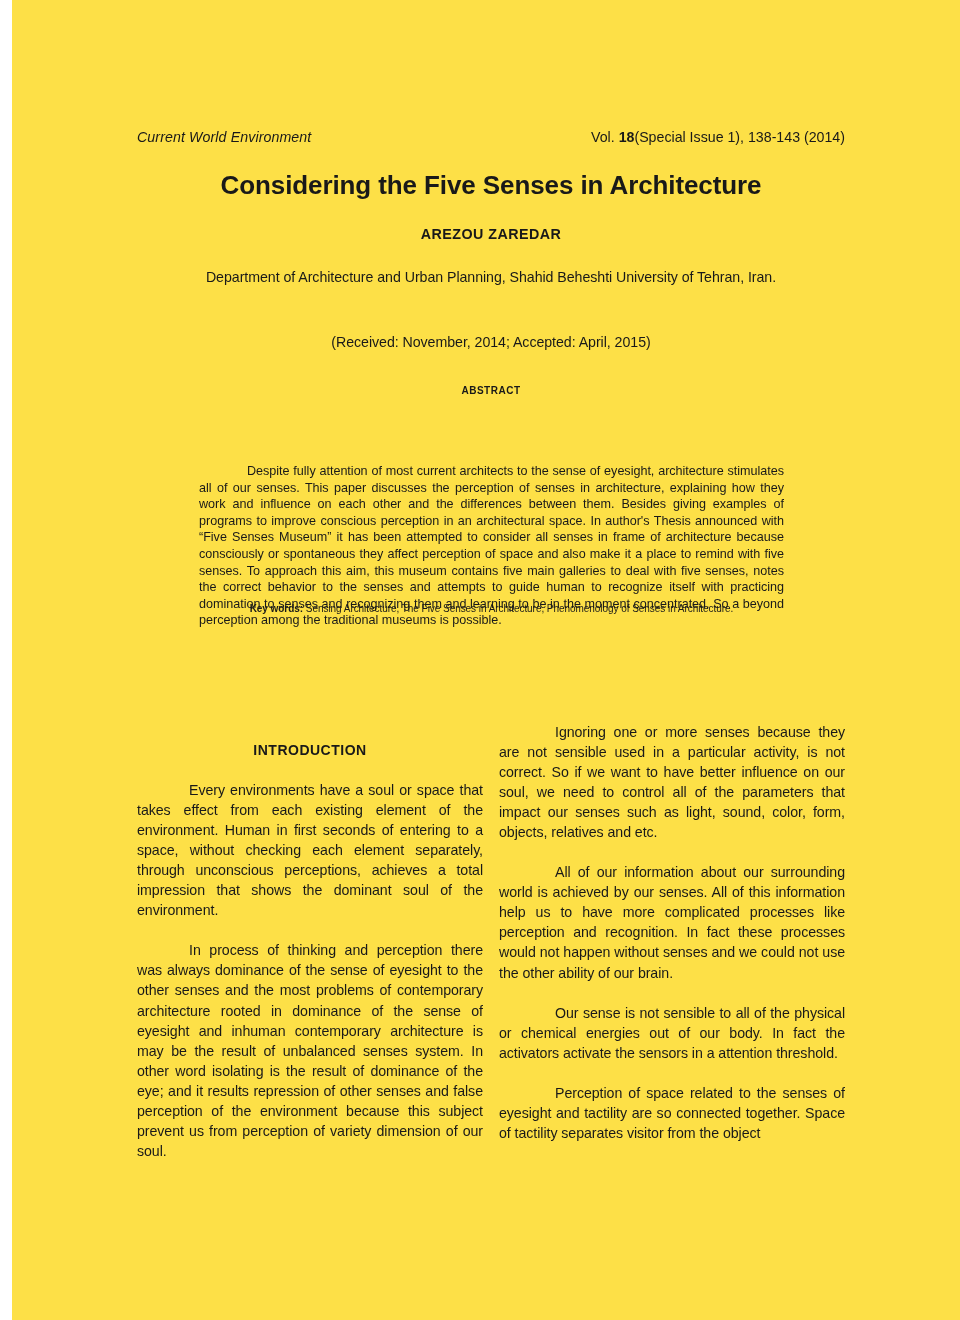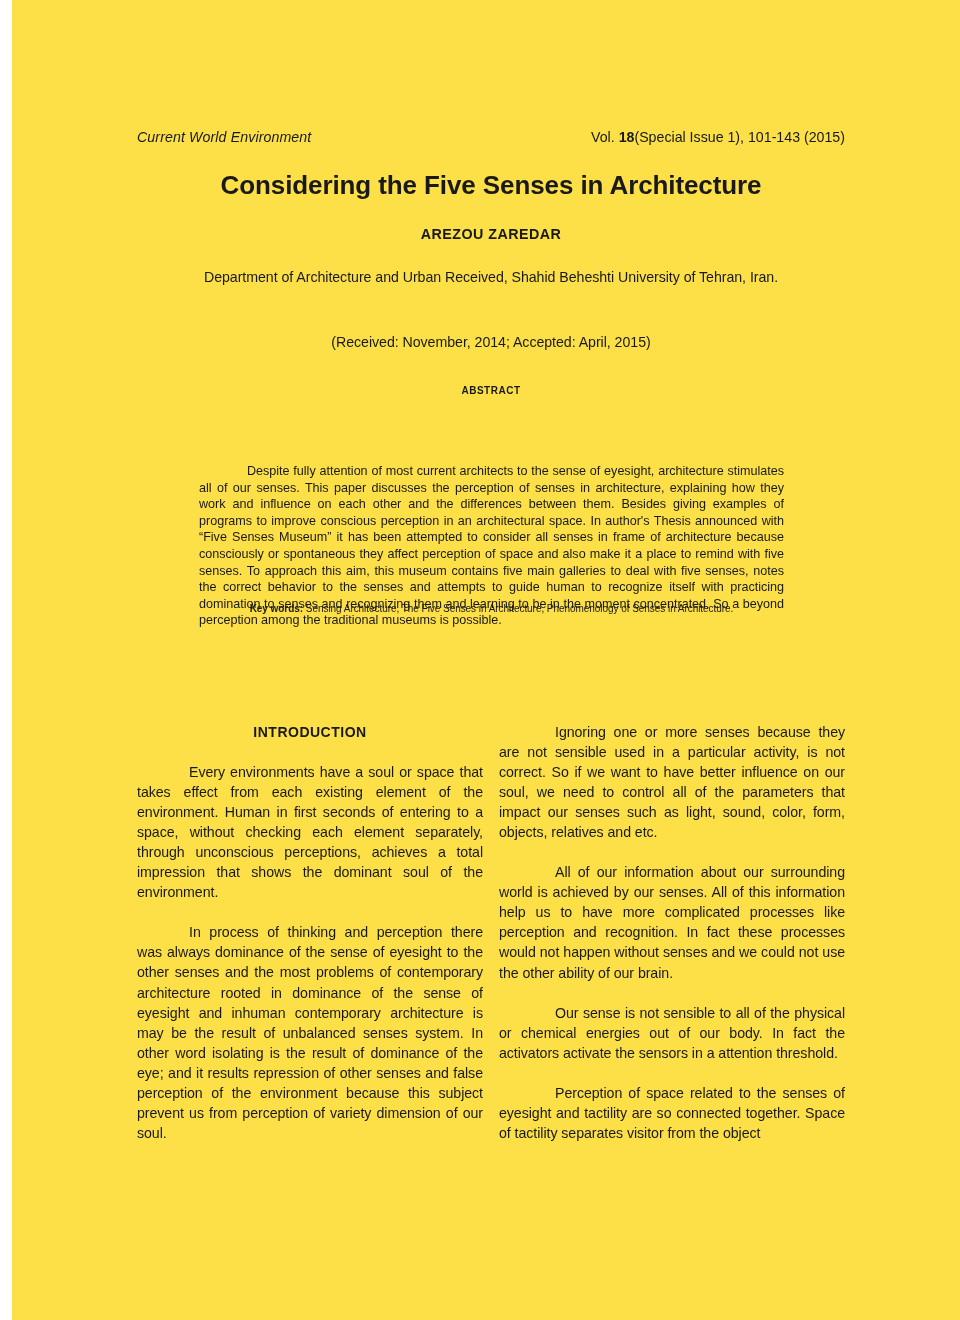--- a/index.html
+++ b/index.html
@@ -130,21 +130,21 @@
   
   .col {
     position: absolute;
     top: 722px;
     width: 346px;
     font-size: 14.2px;
     line-height: 20.05px;
     text-align: justify;
     letter-spacing: -0.06px;
   }
-  .col-left  { left: 125px; }
+  .col-left  { left: 125px; margin-top: 18px; }
   .col-right { left: 487px; }
 
   .section-heading {
     text-align: center;
     font-weight: bold;
     font-size: 14px;
     letter-spacing: 0.5px;
     margin: 0 0 20px 0;
   }
   .para {
@@ -155,27 +155,27 @@
   .col-right .para { text-indent: 56px; }
   .col-right .para + .para { margin-top: 20px; }
 </style>
 </head>
 <body>
 
 <div class="page">
 
   <div class="running-head">
     <span class="journal-name">Current World Environment</span>
-    <span class="issue-line"><span>Vol. </span><b>18</b><span>(Special Issue 1), 101-143 (2015)</span></span>
+    <span class="issue-line"><span>Vol. </span><b>18</b><span>(Special Issue 1), 138-143 (2014)</span></span>
   </div>
 
   <div class="title-block">
     <h1 class="paper-title">Considering the Five Senses in Architecture</h1>
     <p class="author-name">AREZOU ZAREDAR</p>
-    <p class="affiliation">Department of Architecture and Urban Received, Shahid Beheshti University of Tehran, Iran.</p>
+    <p class="affiliation">Department of Architecture and Urban Planning, Shahid Beheshti University of Tehran, Iran.</p>
     <p class="received-line">(Received:  November, 2014; Accepted: April, 2015)</p>
   </div>
 
   <div class="abstract-heading">ABSTRACT</div>
   <div class="abstract-body">Despite fully attention of most current architects to the sense of eyesight, architecture stimulates all of our senses. This paper discusses the perception of senses in architecture, explaining how they work and influence on each other and the differences between them. Besides giving examples of programs to improve conscious perception in an architectural space. In author's Thesis announced with “Five Senses Museum” it has been attempted to consider all senses in frame of architecture because consciously or spontaneous they affect perception of space and also make it a place to remind with five senses. To approach this aim, this museum contains five main galleries to deal with five senses, notes the correct behavior to the senses and attempts to guide human to recognize itself with practicing domination to senses and recognizing them and learning to be in the moment concentrated. So a beyond perception among the traditional museums is possible.</div>
 
   <div class="keywords"><b>Key words:</b><span> Sensing Architecture, The Five Senses in Architecture, Phenomenology of Senses in Architecture.</span></div>
 
   <div class="col col-left">
     <p class="section-heading">INTRODUCTION</p>

